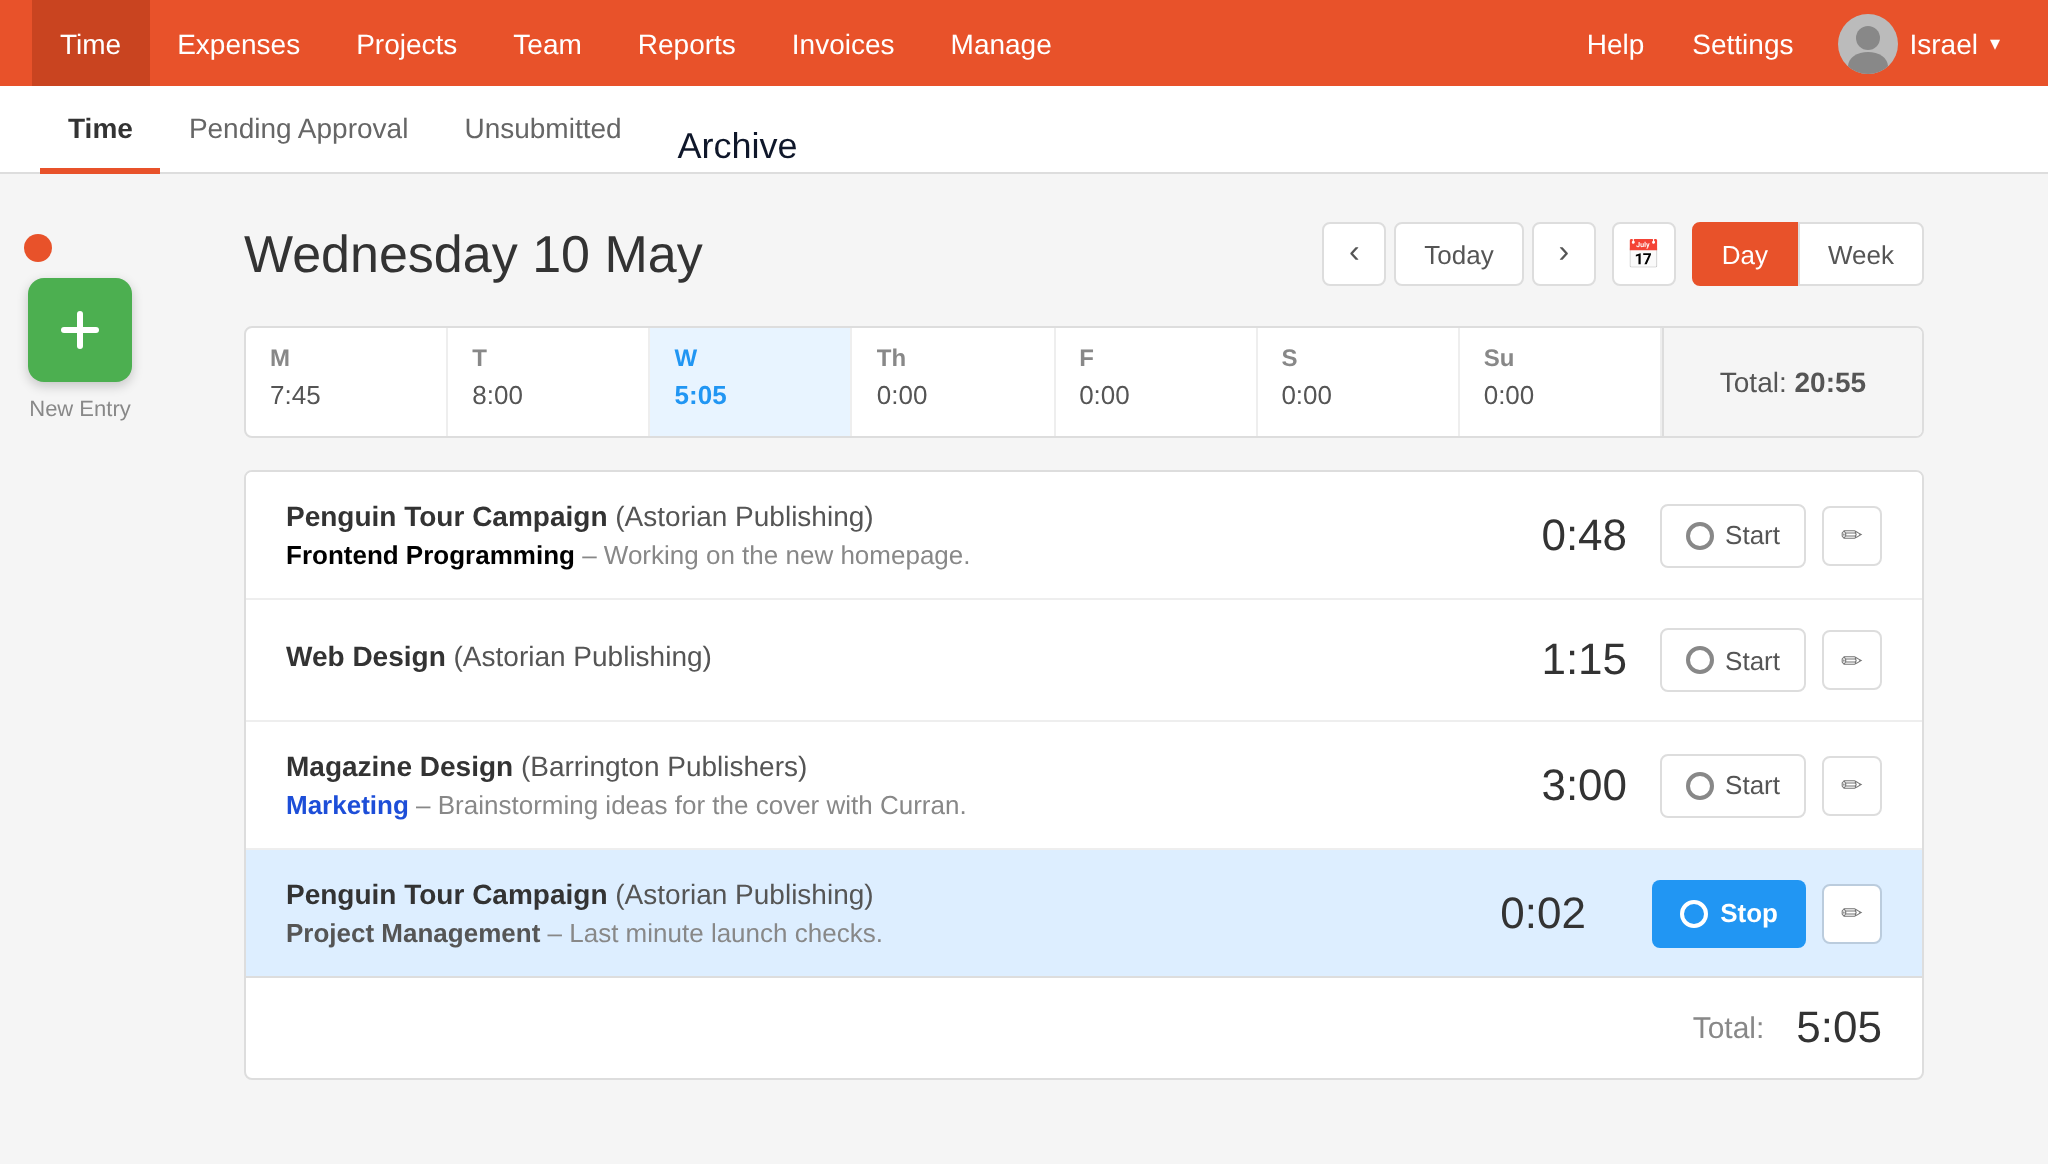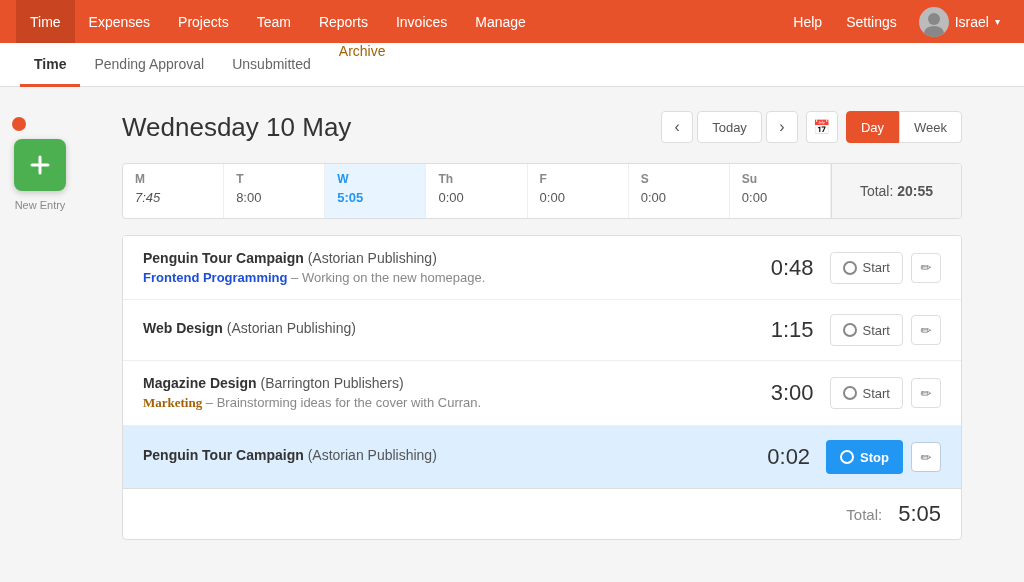--- a/index.html
+++ b/index.html
@@ -55,21 +55,21 @@
 <div style="background:#fff; border-bottom:1px solid #ddd; display:flex; align-items:center; height:44px; padding:0 20px;">
   <div style="padding:0 14px; height:44px; display:flex; align-items:center; font-size:14px; color:#333; cursor:pointer; border-bottom:3px solid #e8522a; margin-bottom:-1px; font-weight:600;">
     <span>Time</span>
   </div>
   <div style="padding:0 14px; height:31px; display:flex; align-items:center; font-size:14px; color:#666; cursor:pointer; border-bottom:3px solid transparent; margin-bottom:-1px;">
     <span>Pending Approval</span>
   </div>
   <div style="padding:0 14px; height:44px; display:flex; align-items:center; font-size:14px; color:#666; cursor:pointer; border-bottom:3px solid transparent; margin-bottom:-1px;">
     <span>Unsubmitted</span>
   </div>
-  <div style="padding:0 14px; height:44px; display:flex; align-items:flex-start; font-size:14px; color:#a16207; cursor:pointer; border-bottom:3px solid transparent; margin-bottom:-1px;">
+  <div style="padding:0 14px; height:44px; display:flex; align-items:flex-end; font-size:18px; color:#0f172a; cursor:pointer; border-bottom:3px solid transparent; margin-bottom:-1px;">
     <span>Archive</span>
   </div>
 </div>
 
 <div style="display:flex; position:relative;">
 
   <div style="position:absolute; left:0; top:30px; display:flex; flex-direction:column; align-items:center; gap:8px; width:80px;">
     <div style="width:14px; height:14px; background:#e8522a; border-radius:50%; align-self:flex-start; margin-left:12px;"></div>
     <div style="width:52px; height:52px; background:#4CAF50; border-radius:8px; display:flex; align-items:center; justify-content:center; cursor:pointer; box-shadow:0 2px 6px rgba(0,0,0,0.2);">
       <svg width="28" height="28" viewBox="0 0 28 28" fill="none">
@@ -106,21 +106,21 @@
           <button style="padding:0 14px; height:32px; border:1px solid #ddd; background:#fff; color:#555; border-radius:0 4px 4px 0; cursor:pointer; font-size:13px;">
             <span>Week</span>
           </button>
         </div>
       </div>
     </div>
 
     <div style="display:flex; border:1px solid #ddd; border-radius:4px; background:#fff; margin-bottom:16px; overflow:hidden;">
       <div style="flex:1; padding:8px 12px; border-right:1px solid #eee; min-height:54px;">
         <div style="font-size:12px; font-weight:600; color:#888;">M</div>
-        <div style="font-size:13px; color:#555; margin-top:4px;font-style:italic;">7:45</div>
+        <div style="font-size:13px; color:#555; margin-top:4px;">7:45</div>
       </div>
       <div style="flex:1; padding:8px 12px; border-right:1px solid #eee; min-height:54px;">
         <div style="font-size:12px; font-weight:600; color:#888;">T</div>
         <div style="font-size:13px; color:#555; margin-top:4px;">8:00</div>
       </div>
       <div style="flex:1; padding:8px 12px; border-right:1px solid #eee; min-height:54px; background:#e8f4ff;">
         <div style="font-size:12px; font-weight:600; color:#2196F3;">W</div>
         <div style="font-size:13px; color:#2196F3; margin-top:4px; font-weight:600;">5:05</div>
       </div>
       <div style="flex:1; padding:8px 12px; border-right:1px solid #eee; min-height:54px;">
@@ -146,21 +146,21 @@
 
     <div style="background:#fff; border:1px solid #ddd; border-radius:4px; overflow:hidden;">
 
       <div style="display:flex; align-items:center; padding:14px 20px; border-bottom:1px solid #eee; background:#fff;">
         <div style="flex:1;">
           <div style="font-size:14px; color:#333; margin-bottom:4px;">
             <strong>Penguin Tour Campaign</strong>
             <span style="font-weight:400; color:#555;"> (Astorian Publishing)</span>
           </div>
           <div style="font-size:13px; color:#888;">
-            <strong style="color:#1d4ed8;">Frontend Programming</strong>
+            <strong style="color:#000000;">Frontend Programming</strong>
             <span> – </span>
             <span>Working on the new homepage.</span>
           </div>
         </div>
         <div style="font-size:22px; font-weight:300; color:#333; min-width:60px; text-align:right; margin-right:16px;">0:48</div>
         <div style="display:flex; align-items:center; gap:8px;">
           <button style="display:flex; align-items:center; gap:6px; padding:0 12px; height:32px; border:1px solid #ddd; background:#fff; border-radius:4px; cursor:pointer; font-size:13px; color:#555;">
             <span style="width:14px; height:14px; border:2px solid #888; border-radius:50%; display:inline-block; flex-shrink:0;"></span>
             <span>Start</span>
           </button>
@@ -189,21 +189,21 @@
         </div>
       </div>
 
       <div style="display:flex; align-items:center; padding:14px 20px; border-bottom:1px solid #eee; background:#fff;">
         <div style="flex:1;">
           <div style="font-size:14px; color:#333; margin-bottom:4px;">
             <strong>Magazine Design</strong>
             <span style="font-weight:400; color:#555;"> (Barrington Publishers)</span>
           </div>
           <div style="font-size:13px; color:#888;">
-            <strong style="color:#a16207;font-family:Liberation Serif, serif;">Marketing</strong>
+            <strong style="color:#1d4ed8;">Marketing</strong>
             <span> – </span>
             <span>Brainstorming ideas for the cover with Curran.</span>
           </div>
         </div>
         <div style="font-size:22px; font-weight:300; color:#333; min-width:60px; text-align:right; margin-right:16px;">3:00</div>
         <div style="display:flex; align-items:center; gap:8px;">
           <button style="display:flex; align-items:center; gap:6px; padding:0 12px; height:32px; border:1px solid #ddd; background:#fff; border-radius:4px; cursor:pointer; font-size:13px; color:#555;">
             <span style="width:14px; height:14px; border:2px solid #888; border-radius:50%; display:inline-block; flex-shrink:0;"></span>
             <span>Start</span>
           </button>
@@ -212,22 +212,27 @@
           </button>
         </div>
       </div>
 
       <div style="display:flex; align-items:center; padding:14px 20px; border-bottom:1px solid #ddd; background:#ddeeff;">
         <div style="flex:1;">
           <div style="font-size:14px; color:#333; margin-bottom:4px;">
             <strong>Penguin Tour Campaign</strong>
             <span style="font-weight:400; color:#555;"> (Astorian Publishing)</span>
           </div>
-        </div>
-        <div style="font-size:22px; font-weight:300; color:#333; min-width:60px; text-align:right; margin-right:16px;">0:02</div>
+          <div style="font-size:13px; color:#888;">
+            <strong style="color:#555;">Project Management</strong>
+            <span> – </span>
+            <span>Last minute launch checks.</span>
+          </div>
+        </div>
+        <div style="font-size:22px; font-weight:300; color:#333; min-width:60px; margin-right:16px;">0:02</div>
         <div style="display:flex; align-items:center; gap:8px;">
           <button style="display:flex; align-items:center; gap:6px; padding:0 14px; height:34px; border:none; background:#2196F3; border-radius:4px; cursor:pointer; font-size:13px; color:#fff; font-weight:600;">
             <span style="width:14px; height:14px; border:2px solid #fff; border-radius:50%; display:inline-block; flex-shrink:0;"></span>
             <span>Stop</span>
           </button>
           <button style="width:30px; height:30px; border:1px solid #bcd; background:#fff; border-radius:4px; cursor:pointer; display:flex; align-items:center; justify-content:center; font-size:13px; color:#777;">
             <span>✏</span>
           </button>
         </div>
       </div>

